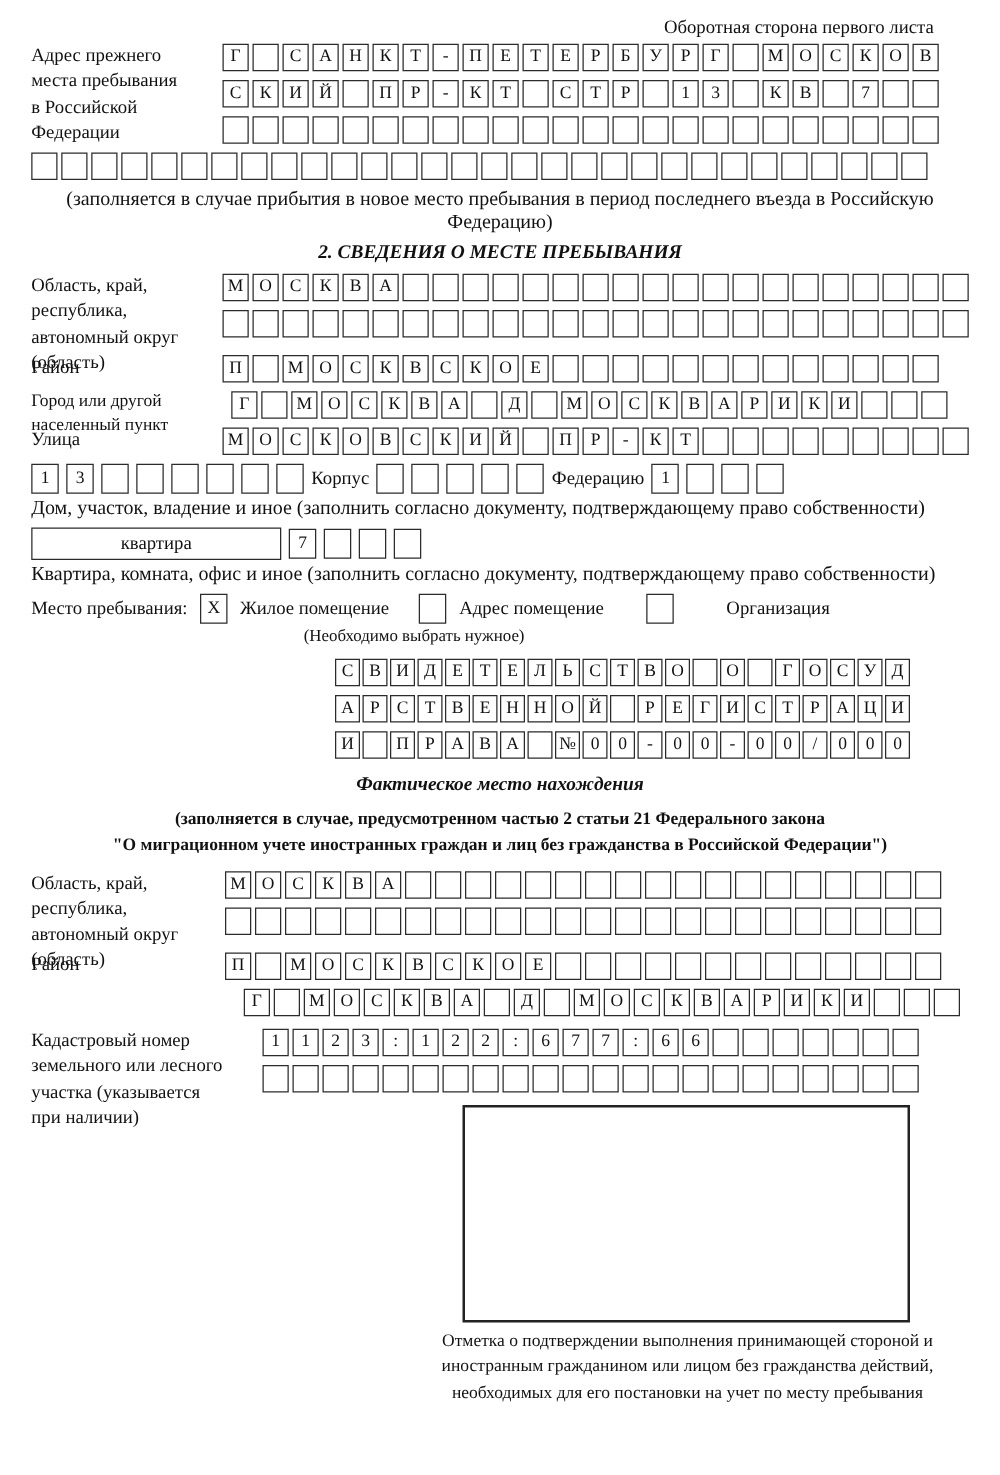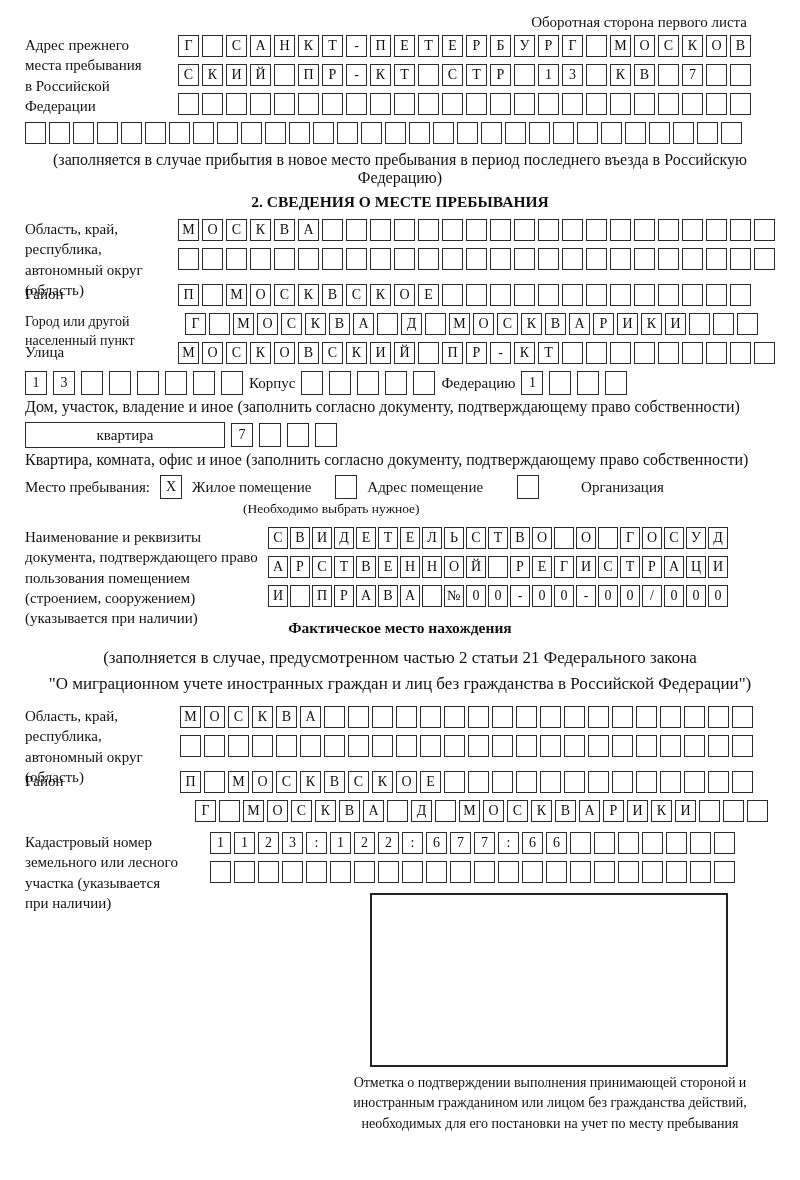--- a/index.html
+++ b/index.html
@@ -22,21 +22,21 @@
     width: 21px; height: 22px; flex: 0 0 21px;
     border: 1.5px solid #2b2b2b;
     display: inline-flex; align-items: center; justify-content: center;
     font-size: 14px; font-family: "Liberation Serif", serif;
     background: #fff;
   }
   .cells.tight { gap: 2px; }
   .cells.tight .cell { width: 20px; flex-basis: 20px; }
 
   .caption { font-size: 16px; text-align: center; margin: 1px 0 6px 0; }
-  .section-title { font-size: 15.5px; font-weight: bold; text-align: center; margin: 4px 0 8px 0; }
+  .section-title { font-size: 15.5px; font-weight: bold; text-align: center; margin: 4px 0 8px 0; font-style: italic; }
 
   .indent-150 { padding-left: 153px; }
   .indent-178 { padding-left: 155px; }
   .indent-dist { padding-left: 153px; }
   .indent-city { padding-left: 160px; }
   .indent-doc  { padding-left: 243px; }
   .indent-kad  { padding-left: 185px; }
 
   .wide-box {
     border: 1.5px solid #2b2b2b; height: 26px;
@@ -45,21 +45,21 @@
   }
   .inline-row { display: flex; align-items: center; gap: 6px; margin-bottom: 3px; }
   .inline-row .cells { margin-bottom: 0; }
   .inline-row .cell { width: 22px; flex-basis: 22px; height: 24px; }
   .inline-label { font-size: 15px; }
 
   .stay-row { display: flex; align-items: center; gap: 10px; margin: 6px 0 2px 0; font-size: 15px; }
   .stay-row .cell { width: 22px; flex-basis: 22px; height: 24px; }
   .stay-note { font-size: 13.5px; margin: 0 0 10px 218px; }
 
-  .subtitle { font-size: 17px; text-align: center; line-height: 1.5; }
+  .subtitle { font-size: 14px; text-align: center; line-height: 1.5; font-weight: bold; }
 
   .mark-box {
     width: 358px; height: 174px;
     border: 2px solid #222;
     margin-left: 345px; margin-top: 10px;
   }
   .mark-caption {
     width: 470px; margin-left: 290px; margin-top: 6px;
     font-size: 14px; text-align: center; line-height: 1.45;
   }
@@ -391,21 +391,20 @@
   <span class="cell">X</span>
   <span>Жилое помещение</span>
   <span class="cell" style="margin-left:14px;"></span>
   <span>Адрес помещение</span>
   <span class="cell" style="margin-left:24px;"></span>
   <span style="margin-left:32px;">Организация</span>
 </div>
 <div class="stay-note">(Необходимо выбрать нужное)</div>
 
 <div class="form-row">
-  <div class="side-label doc-label">Наименование и реквизиты документа, подтверждающего право пользования помещением (строением, сооружением) (указывается при наличии)</div>
   <div class="indent-doc">
     <div class="cells tight">
         <span class="cell">С</span>
         <span class="cell">В</span>
         <span class="cell">И</span>
         <span class="cell">Д</span>
         <span class="cell">Е</span>
         <span class="cell">Т</span>
         <span class="cell">Е</span>
         <span class="cell">Л</span>

